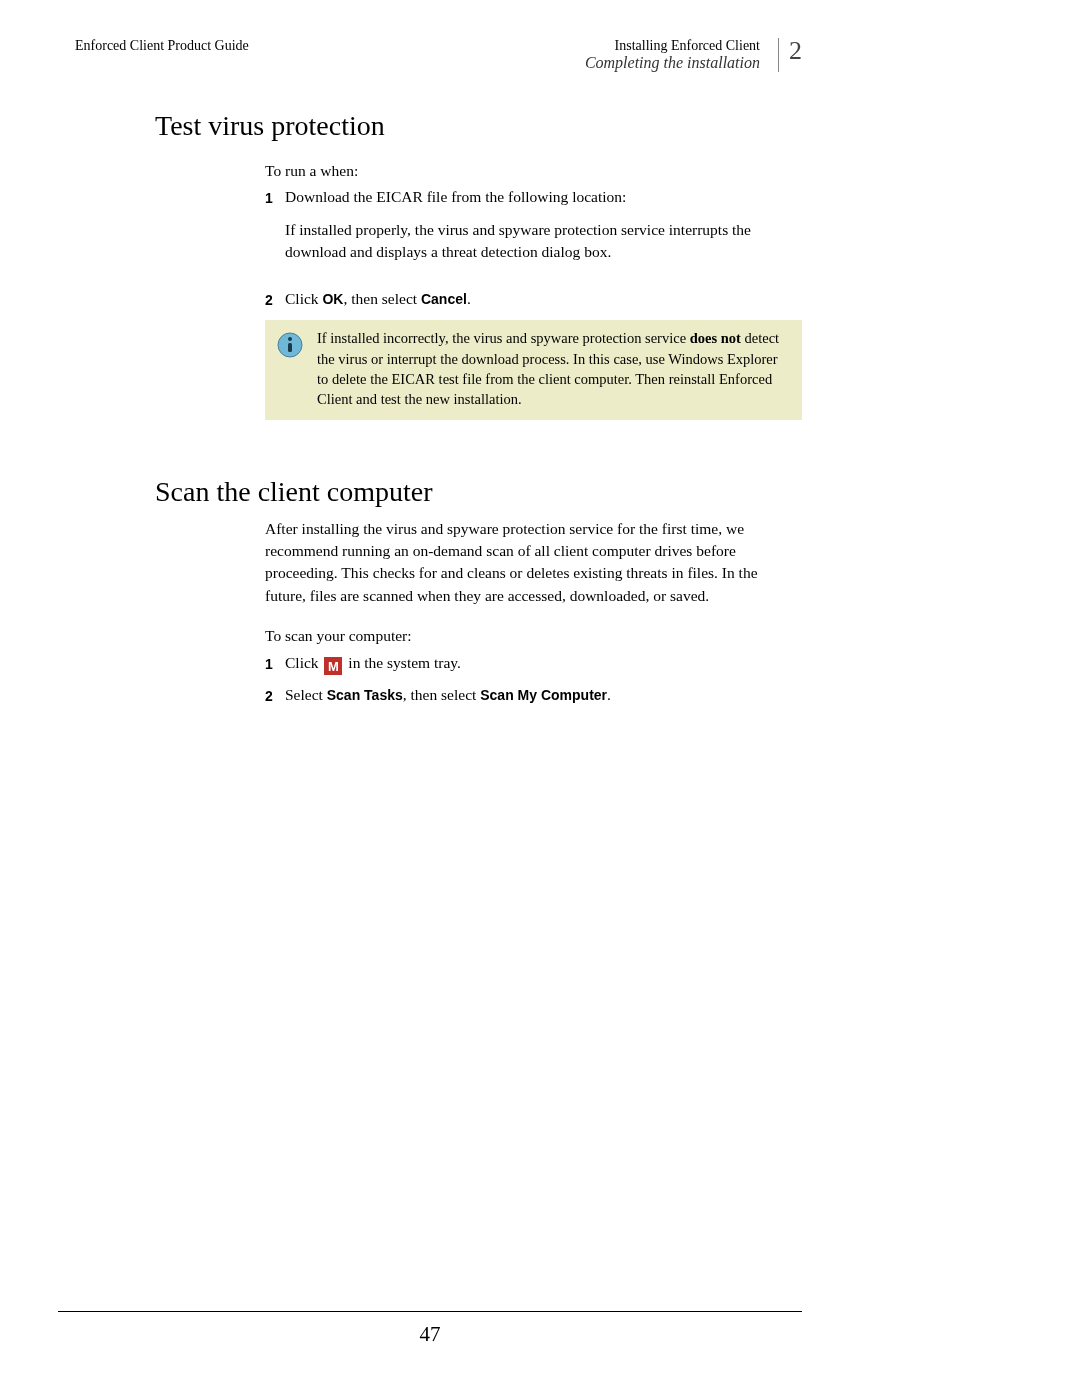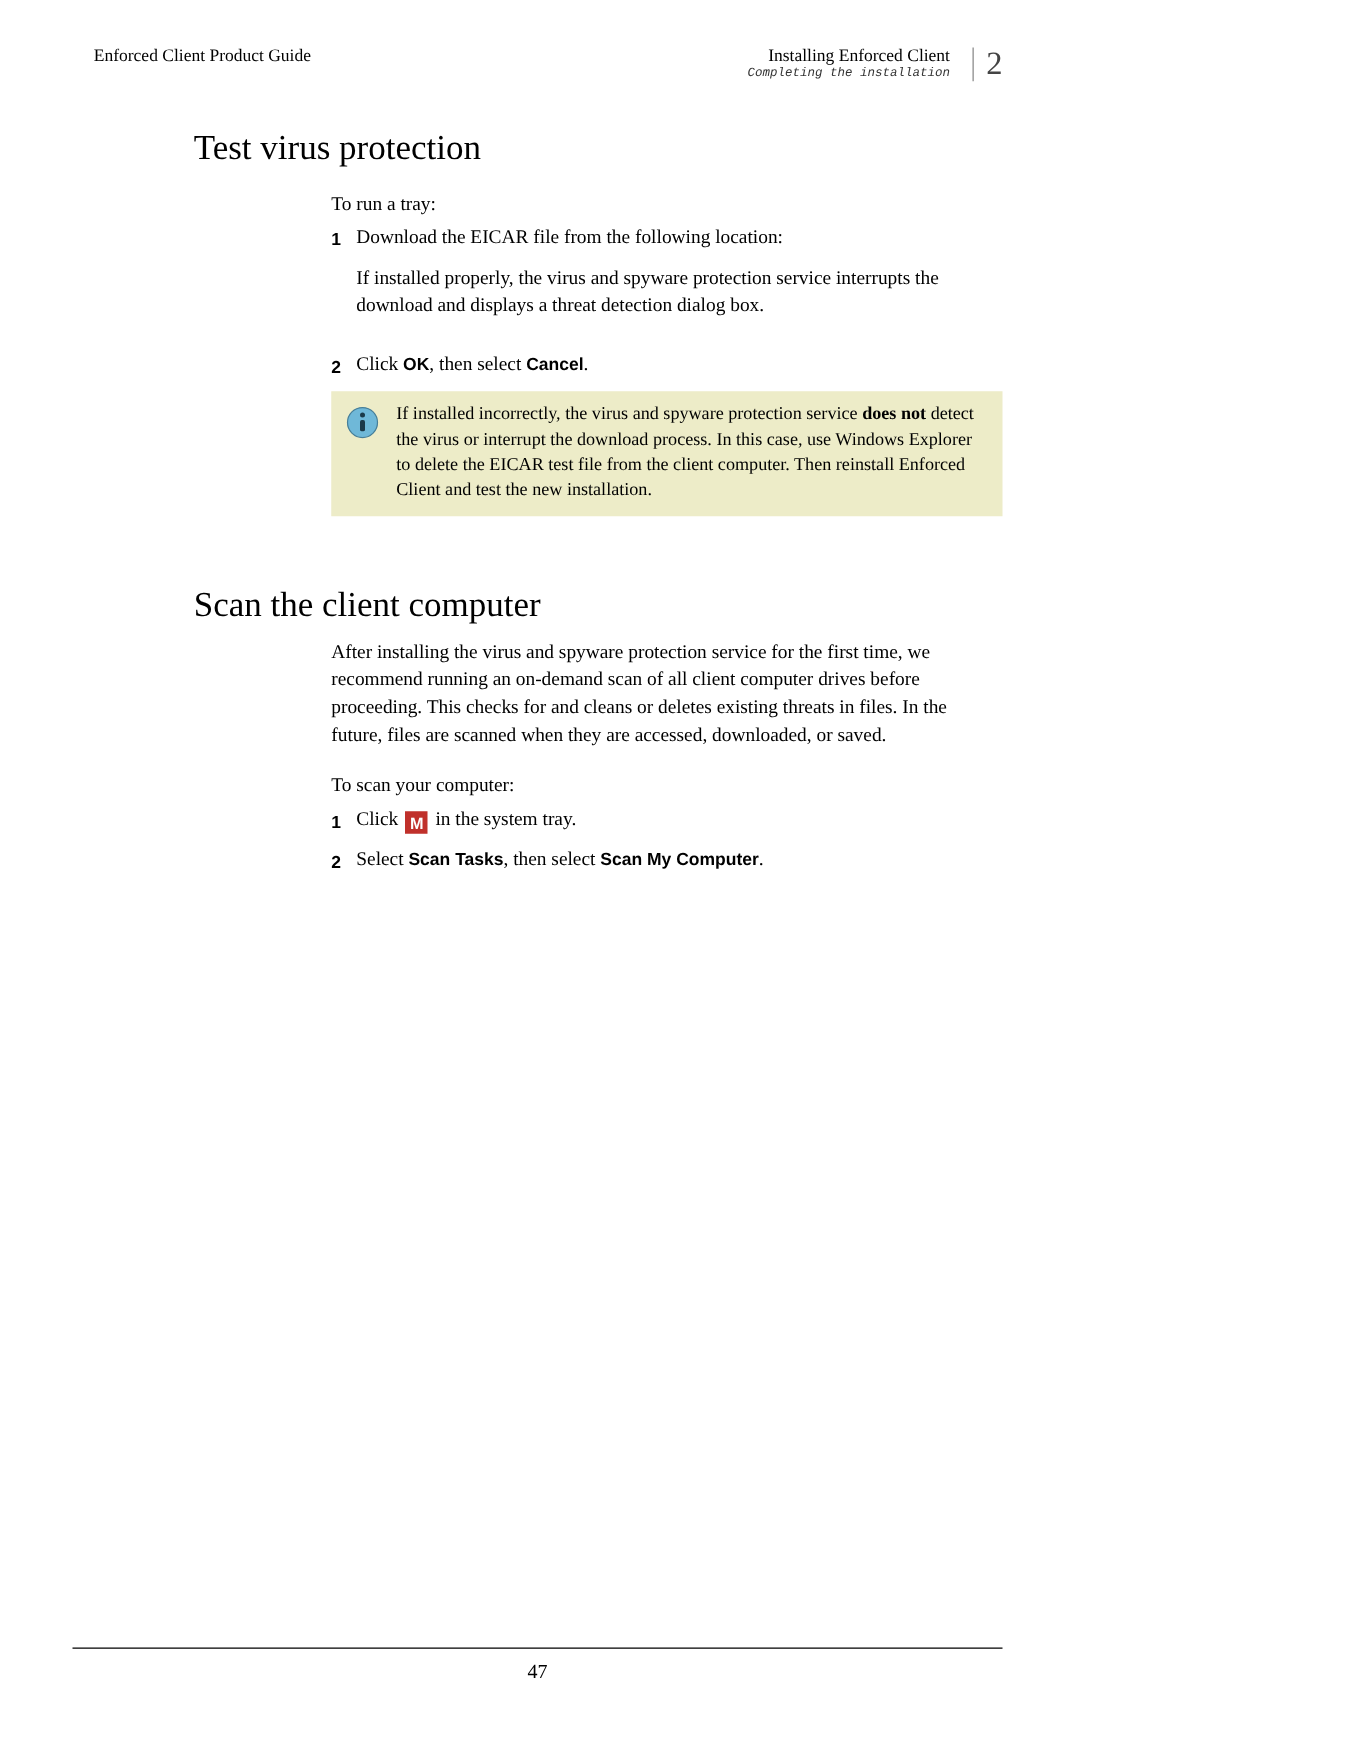--- a/index.html
+++ b/index.html
@@ -29,23 +29,22 @@
   .header-right {
     display: flex;
     align-items: stretch;
   }
   .header-right-text {
     text-align: right;
     padding-right: 10px;
   }
   .header-right-sub {
     font-style: italic;
-    font-size: 10px;
+    font-size: 16px;
     color: #333;
-    font-family: Liberation Mono, monospace;
   }
   .header-divider {
     width: 1px;
     background: #888;
     margin: 0 8px;
   }
   .chapter-num {
     font-size: 26px;
     color: #444;
     line-height: 1;
@@ -147,21 +146,21 @@
     line-height: 1;
   }
   .footer {
     position: absolute;
     bottom: 50px;
     left: 58px;
     right: 75px;
     border-top: 1px solid #000;
     padding-top: 10px;
     text-align: center;
-    font-size: 16px;
+    font-size: 21px;
   }
   .section-gap {
     height: 28px;
   }
 </style>
 </head>
 <body>
 
 <div class="page">
 
@@ -175,21 +174,21 @@
       <div class="header-divider"></div>
       <div class="chapter-num">2</div>
     </div>
   </div>
 
   <div class="content">
 
     <h2 class="section">Test virus protection</h2>
     <div class="body-block">
 
-      <p class="para lead-in">To run a tray:</p>
+      <p class="para lead-in">To run a when:</p>
 
       <ol class="steps">
         <li>
           <span class="num">1</span>
           <div class="step-body">
             <span>Download the EICAR file from the following location:</span>
             <div class="followup">If installed properly, the virus and spyware protection service interrupts the download and displays a threat detection dialog box.</div>
           </div>
         </li>
         <li>

